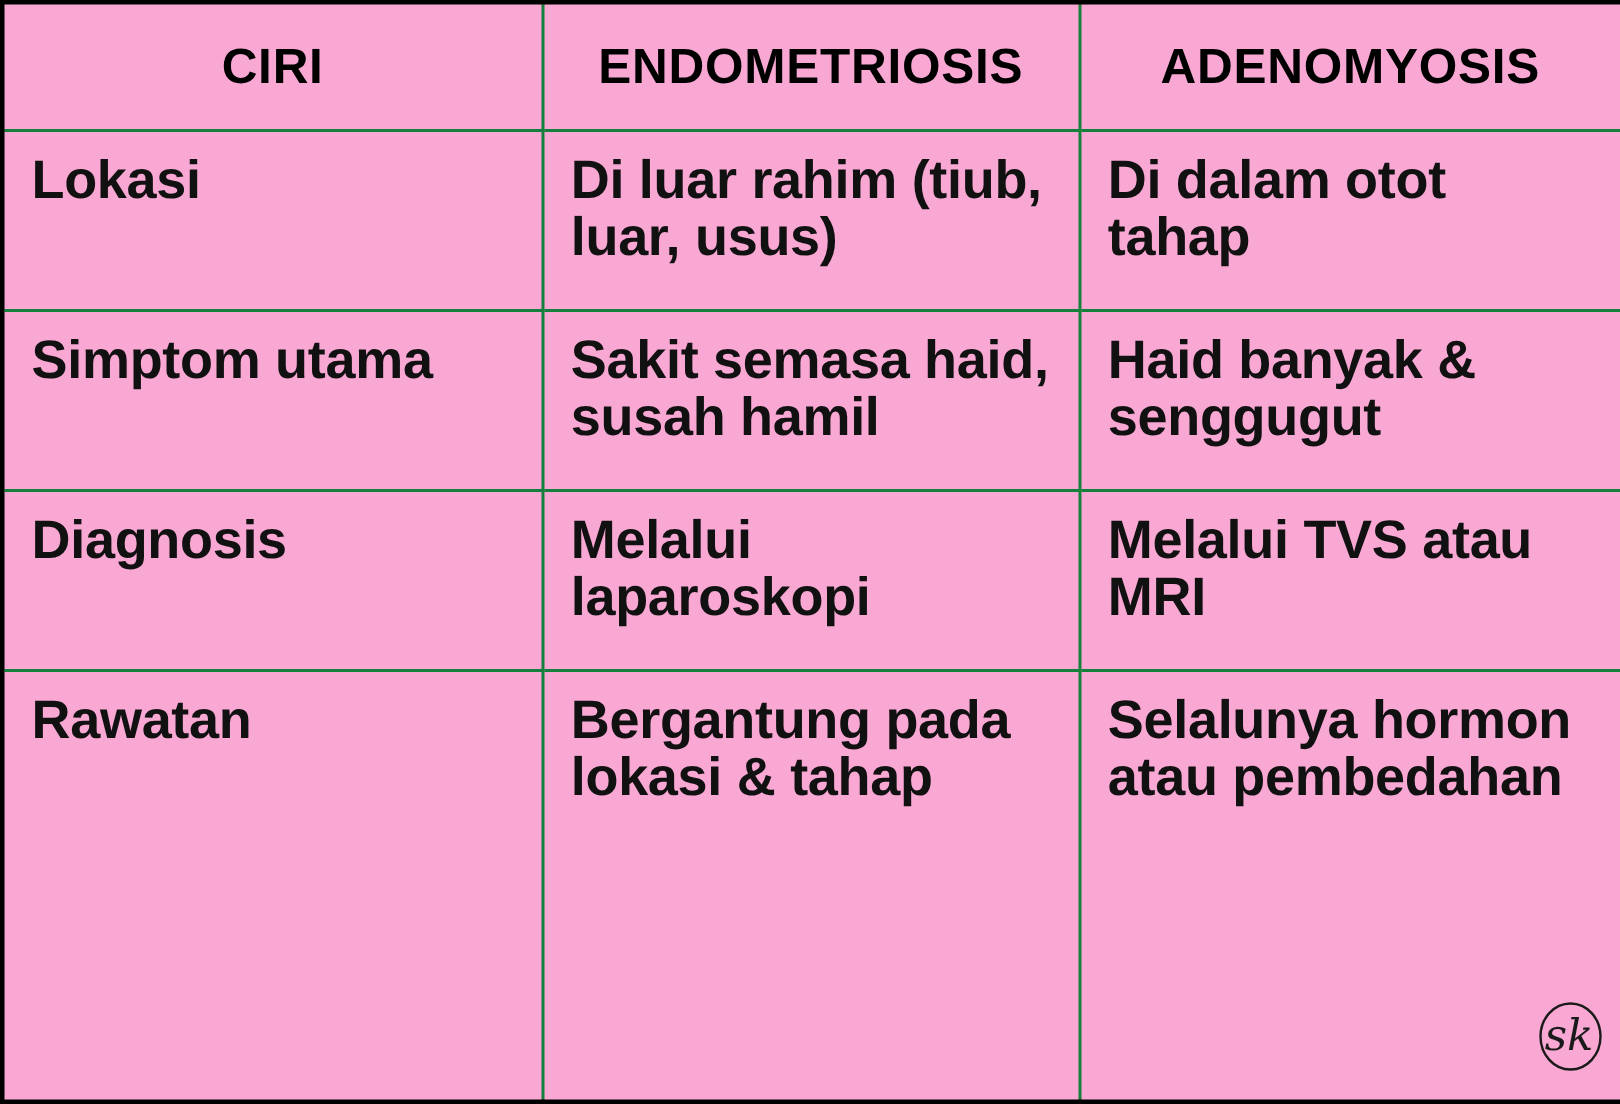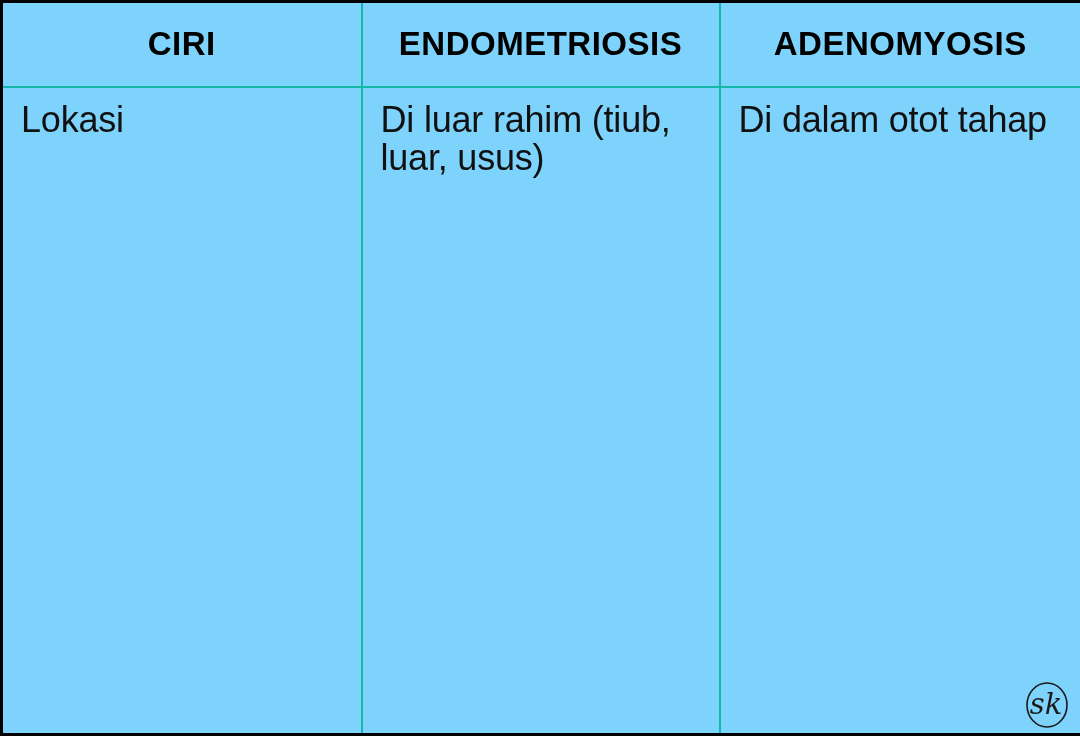--- a/index.html
+++ b/index.html
@@ -20,47 +20,47 @@
     height: 736px;
     border-collapse: collapse;
     table-layout: fixed;
     background: #ffffff;
     border: 3px solid #000000;
   }
   col.c1 { width: 360px; }
   col.c2 { width: 358px; }
   col.c3 { width: 362px; }
   th, td {
-    border: 2px solid #14b8a6;
-    background: #7dd3fc;
+    border: 2px solid #15803d;
+    background: #f9a8d4;
   }
   thead tr { height: 85px; }
   th {
     font-size: 33px;
     font-weight: bold;
     color: #000000;
     text-align: center;
     vertical-align: middle;
     letter-spacing: 0.5px;
     padding: 0 6px;
   }
-  tbody tr { height: 120px; }
+  tbody tr { height: 120px; font-weight: bold; }
   tbody tr.last { height: auto; }
   td {
     font-size: 36px;
     line-height: 1.08;
     vertical-align: top;
     text-align: left;
     padding: 13px 12px 0 18px;
     letter-spacing: -0.2px;
   }
   .watermark {
     position: absolute;
     right: 10px;
-    bottom: 8px;
+    bottom: 22px;
     width: 46px;
     height: 48px;
   }
   .watermark svg { display: block; }
 </style>
 </head>
 <body>
 
 <table class="comparison">
   <colgroup>
@@ -74,20 +74,35 @@
       <th>ENDOMETRIOSIS</th>
       <th>ADENOMYOSIS</th>
     </tr>
   </thead>
   <tbody>
     <tr>
       <td>Lokasi</td>
       <td>Di luar rahim (tiub, luar, usus)</td>
       <td>Di dalam otot tahap</td>
     </tr>
+    <tr>
+      <td>Simptom utama</td>
+      <td>Sakit semasa haid, susah hamil</td>
+      <td>Haid banyak &amp; senggugut</td>
+    </tr>
+    <tr>
+      <td>Diagnosis</td>
+      <td>Melalui laparoskopi</td>
+      <td>Melalui TVS atau MRI</td>
+    </tr>
+    <tr class="last">
+      <td>Rawatan</td>
+      <td>Bergantung pada lokasi &amp; tahap</td>
+      <td>Selalunya hormon atau pembedahan</td>
+    </tr>
   </tbody>
 </table>
 
 <div class="watermark">
   <svg width="46" height="48" viewBox="0 0 46 48">
     <ellipse cx="23" cy="25" rx="20" ry="22" fill="none" stroke="#1a1a1a" stroke-width="1.6"></ellipse>
     <text x="22" y="34" text-anchor="middle" font-family="DejaVu Serif, serif" font-style="italic" font-size="29" fill="#1a1a1a">sk</text>
   </svg>
 </div>
 

